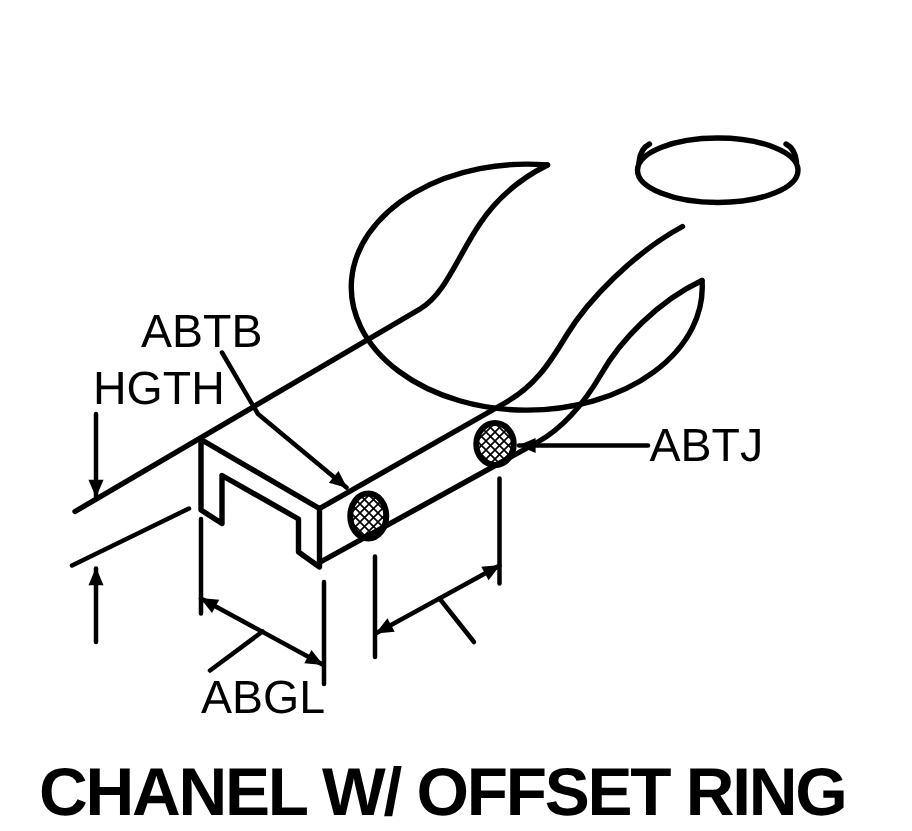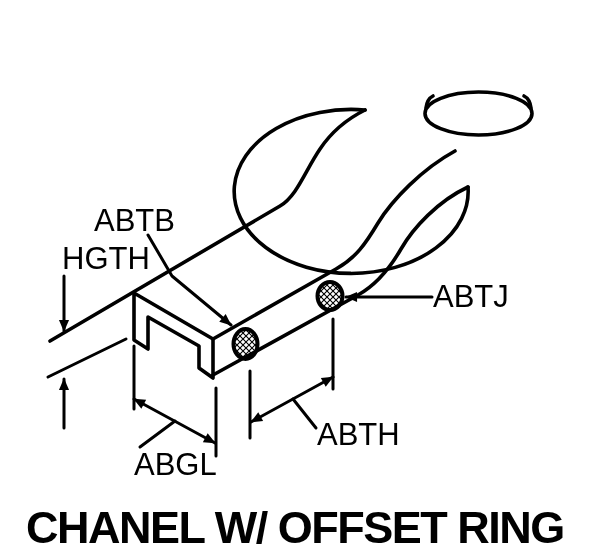--- a/index.html
+++ b/index.html
@@ -102,17 +102,16 @@
       <path d="M 250 371 L 250 438"></path>
       <path d="M 333 319 L 333 389"></path>
       <path marker-start="url(#arrow)" marker-end="url(#arrow)" d="M 251 422 L 333 377"></path>
       <path d="M 293 399 L 316 428"></path>
     </g>
   </svg>
 
   <div class="dim-label lbl-hgth">HGTH</div>
   <div class="dim-label lbl-abtb">ABTB</div>
   <div class="dim-label lbl-abtj">ABTJ</div>
-  <div class="dim-label lbl-abth">ABTH</div>
   <div class="dim-label lbl-abgl">ABGL</div>
 
   <div class="figure-title">CHANEL W/ OFFSET RING</div>
 </div>
 
 </body></html>

